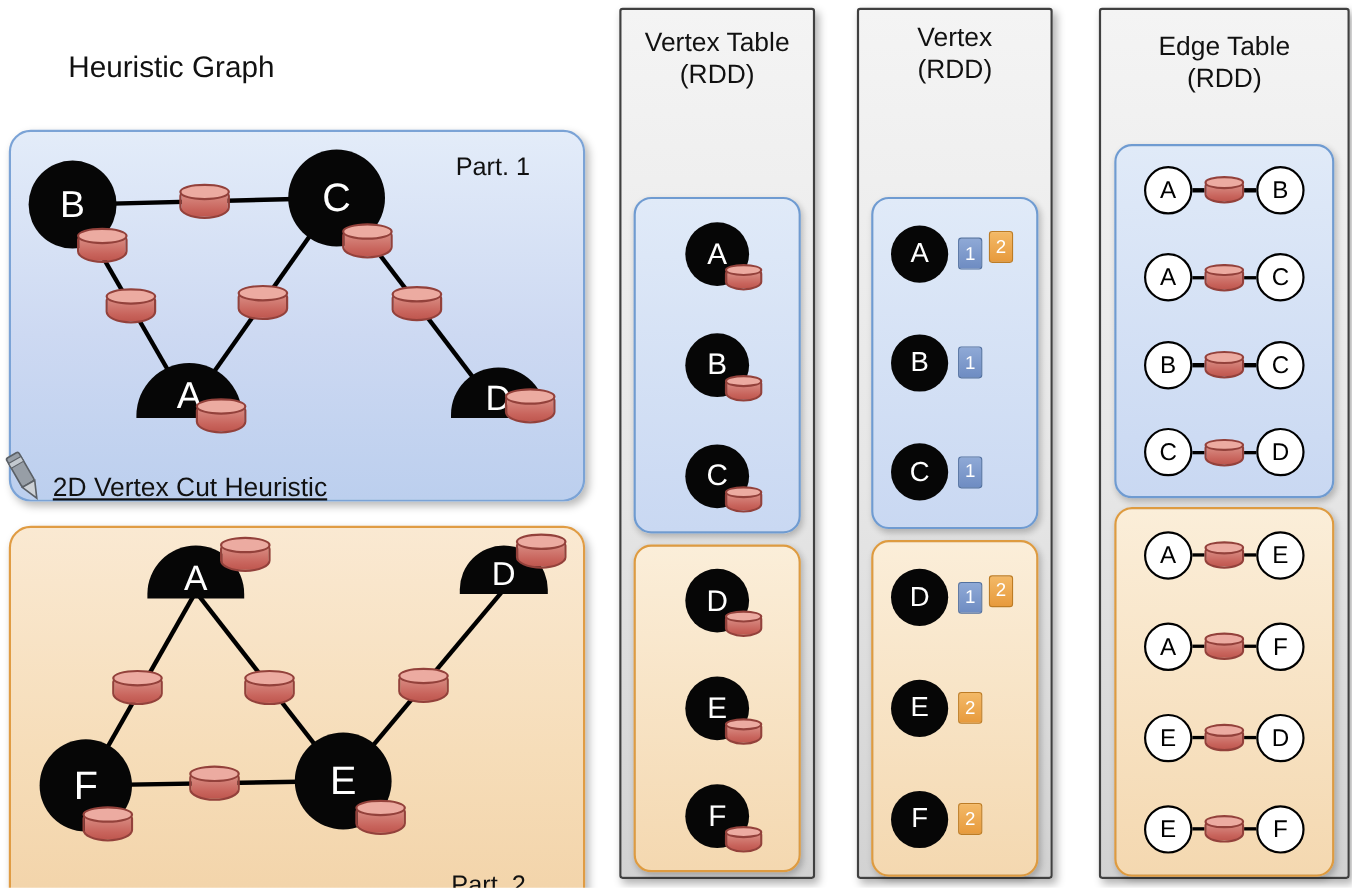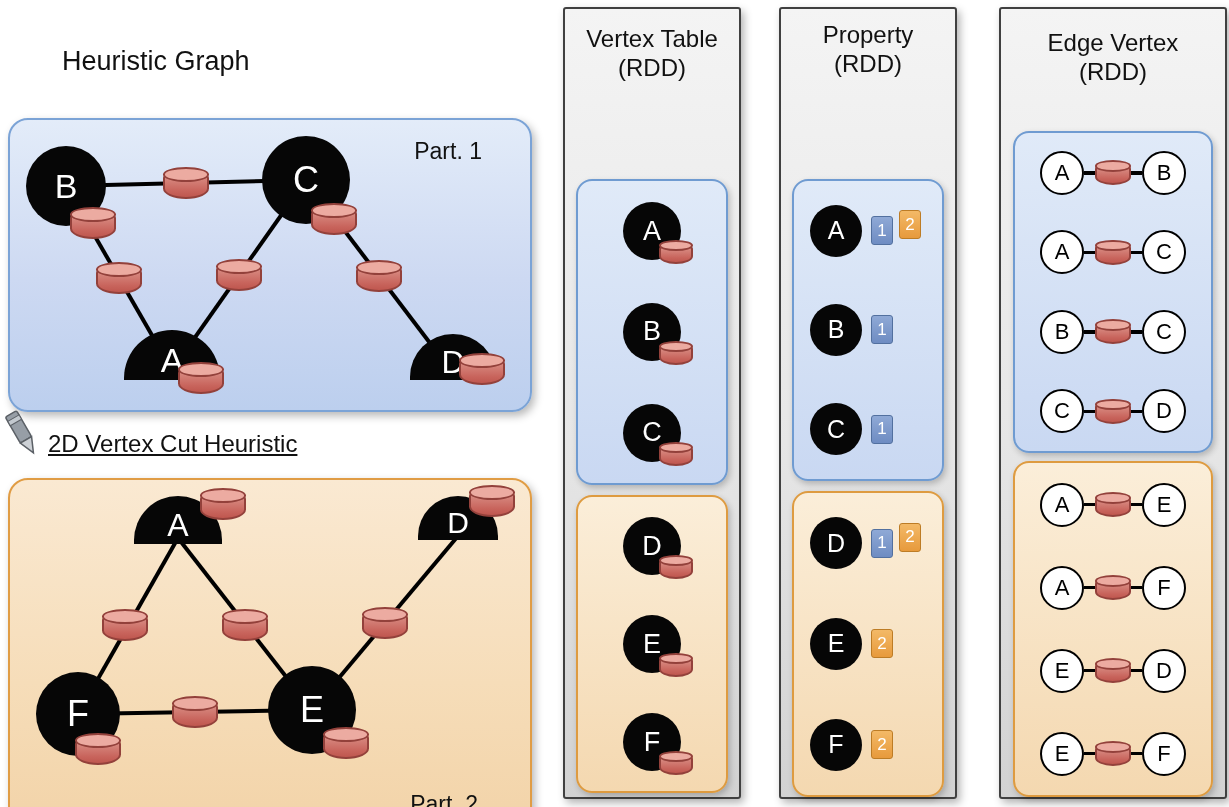--- a/index.html
+++ b/index.html
@@ -4,21 +4,21 @@
 <style>
   * { box-sizing: border-box; margin: 0; padding: 0; }
   body { background: #ffffff; font-family: "Liberation Sans", sans-serif; }
   .screen { position: relative; width: 1229px; height: 807px; background: #ffffff; overflow: hidden; }
 
   
   .pg-title { position: absolute; left: 62px; top: 46px; font-size: 27px; color: #111; }
 
   .part-box { position: absolute; left: 8px; width: 524px; border-radius: 20px;
               box-shadow: 3px 4px 8px rgba(0,0,0,.28); }
-  .part1 { top: 118px; height: 294px; background: linear-gradient(180deg, #e3ecf9 0%, #cdd9f2 55%, #bccfee 100%); border: 2px solid #7ba3d6; }
+  .part1 { top: 118px; height: 338px; background: linear-gradient(180deg, #e3ecf9 0%, #cdd9f2 55%, #bccfee 100%); border: 2px solid #7ba3d6; }
   .part2 { top: 478px; height: 372px; background: linear-gradient(180deg, #fae9d2 0%, #f6ddb9 55%, #f2d2a6 100%); border: 2px solid #e09c44; }
   .part-label { position: absolute; font-size: 23px; color: #111; }
   .label-tr { top: 18px; right: 48px; }
   .label-br { bottom: 30px; right: 52px; }
 
   .edges-svg { position: absolute; left: 0; top: 0; pointer-events: none; }
 
   .vertex { position: absolute; background: #060606; color: #fff;
             display: flex; align-items: center; justify-content: center; }
   .vertex.circle { border-radius: 50%; }
@@ -257,21 +257,21 @@
         <div class="cyl" style="left:36px;top:38px;width:34px;height:24px">
             <i class="body"></i>
             <i class="lid"></i>
           </div>
       </div>
     </div>
   </div>
 
   <div class="panel" style="left:779px;width:178px">
     <div class="panel-title" style="padding-top:12px">
-      <div>Property</div>
+      <div>Vertex</div>
       <div>(RDD)</div>
     </div>
     <div class="inner-box blue" style="top:170px;height:302px">
       <div class="rt-row">
         <div class="node n52">
             <span>A</span>
           </div>
         <div class="badges">
           <div class="badge blue">
               <span>1</span>
@@ -334,21 +334,21 @@
           <div class="badge orange">
               <span>2</span>
             </div>
         </div>
       </div>
     </div>
   </div>
 
   <div class="panel" style="left:999px;width:228px">
     <div class="panel-title" style="padding-top:20px">
-      <div>Edge Vertex</div>
+      <div>Edge Table</div>
       <div>(RDD)</div>
     </div>
     <div class="inner-box blue" style="left:12px;right:12px;top:122px;height:322px">
       <div class="et-row">
         <div class="enode">
             <span>A</span>
           </div>
         <i class="elink"></i>
         <div class="cyl inline" style="width:36px;height:25px">
             <i class="body"></i>

